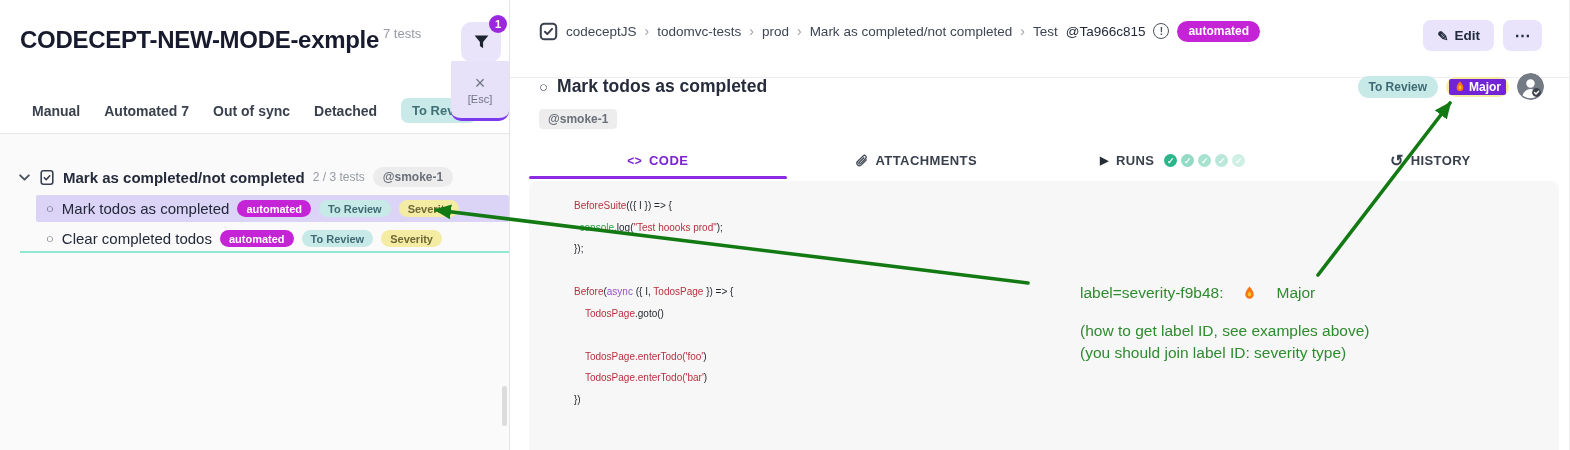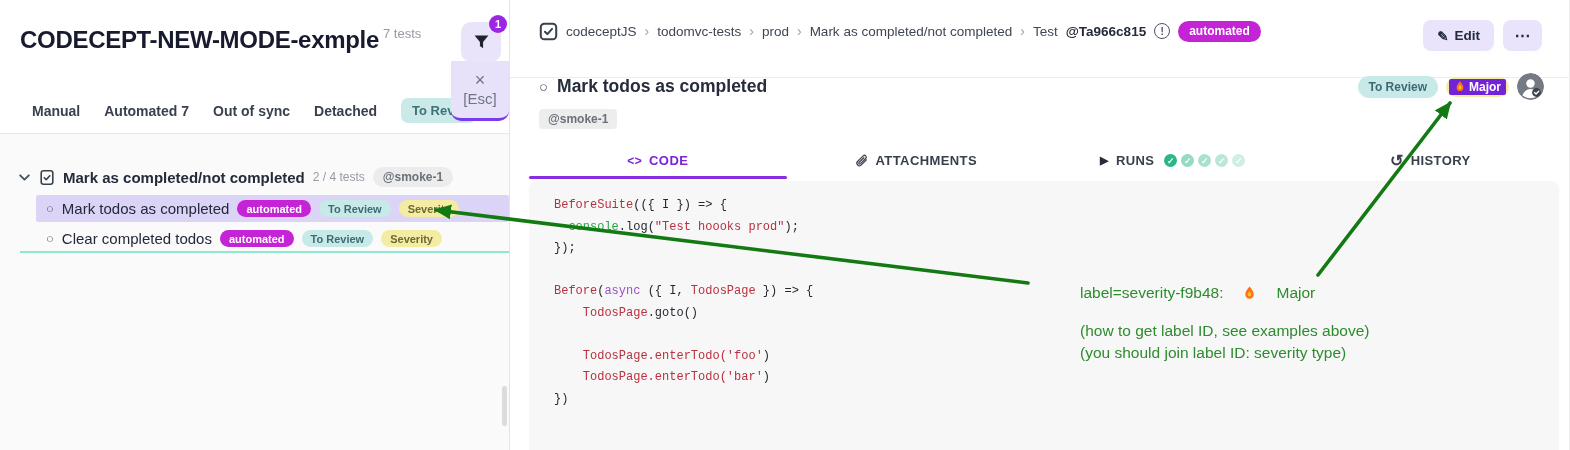--- a/index.html
+++ b/index.html
@@ -13,21 +13,21 @@
   .lp-title { font-size:24px; font-weight:800; color:#171b2d; letter-spacing:-0.3px; }
   .lp-count { font-size:13px; color:#959aa3; font-weight:400; }
   .filter-btn { position:absolute; left:461px; top:22px; width:40px; height:40px; background:#eae4fb;
     border-radius:10px; display:flex; align-items:center; justify-content:center; cursor:pointer; z-index:6; }
   .filter-badge { position:absolute; right:-6px; top:-7px; width:18px; height:18px; border-radius:50%;
     background:#9c27e0; color:#fff; font-size:11px; font-weight:700; display:flex; align-items:center; justify-content:center; }
   .filter-popup { position:absolute; left:451px; top:61px; width:58px; height:60px; background:#e7e1fa;
     border-radius:0 0 10px 10px; border-bottom:3px solid #7c3aed; z-index:5;
     display:flex; flex-direction:column; align-items:center; justify-content:center; gap:2px; }
   .popup-close { font-size:18px; color:#6f7480; line-height:16px; cursor:pointer; }
-  .popup-esc { font-size:15px; color:#6f7480; }
+  .popup-esc { font-size:11px; color:#6f7480; }
   .lp-tabs { position:absolute; left:32px; top:98px; display:flex; gap:24px; align-items:center; }
   .lp-tab { font-size:14px; font-weight:700; color:#3a414e; cursor:pointer; white-space:nowrap; }
   .lp-tab-chip { background:#c9eae8; color:#417076; padding:5px 11px; border-radius:7px; font-size:13px; }
   .lp-divider { position:absolute; left:0; top:133px; width:100%; height:1px; background:#e8e8e8; }
   .lp-list { position:absolute; left:0; top:134px; width:100%; bottom:0; background:#fafafa; }
 
   .suite-row { position:absolute; left:18px; top:164px; right:6px; height:26px; display:flex;
     align-items:center; gap:8px; cursor:pointer; }
   .suite-title { font-size:15px; font-weight:600; color:#252b3b; white-space:nowrap; }
   .suite-progress { font-size:12px; color:#959aa3; }
@@ -45,21 +45,21 @@
   .mint-line { position:absolute; left:20px; right:0; top:251px; height:2px; background:#8fe9d1; }
   .lp-scrollbar { position:absolute; right:2px; top:386px; width:5px; height:40px; background:#dcdcdc; border-radius:3px; cursor:pointer; }
 
   
   #right-panel { position:absolute; left:509px; top:0; right:0; height:450px; background:#fff;
     border-left:1px solid #e4e4e4; border-right:1px solid #ededed; }
   .topbar { position:absolute; left:0; top:0; right:0; height:78px; border-bottom:1px solid #ededed; }
   .breadcrumb { position:absolute; left:29px; top:0; height:62px; display:flex; align-items:center; gap:8px; }
   .bc-item { font-size:13.5px; color:#3e4553; cursor:pointer; white-space:nowrap; }
   .bc-sep { font-size:14px; color:#9ba1ab; }
-  .bc-id { font-size:13.5px; font-weight:700; color:#242a38; }
+  .bc-id { font-size:13.5px; font-weight:400; color:#242a38; }
   .alert-icon { width:16px; height:16px; border:1.6px solid #4a5260; border-radius:50%;
     display:inline-flex; align-items:center; justify-content:center; font-size:10px; font-weight:700; color:#4a5260; }
   .pill-automated { background:#c524d6; color:#fff; font-size:12px; font-weight:700; padding:3.5px 11px; border-radius:11px; }
   .btn { position:absolute; top:20px; height:31px; background:#e9e4fb; border-radius:8px; border:none;
     display:flex; align-items:center; justify-content:center; gap:6px; cursor:pointer;
     font-family:"Liberation Sans", sans-serif; font-size:13.5px; font-weight:600; color:#242b3d; }
   .btn-edit { right:75px; padding:0 14px; }
   .btn-more { right:27px; width:39px; font-size:16px; font-weight:700; }
 
   .title-row { position:absolute; left:29px; right:25px; top:73px; display:flex; align-items:center; justify-content:space-between; }
@@ -85,22 +85,22 @@
   .code-glyph { font-size:12px; font-weight:800; }
   .play-glyph { font-size:11px; color:#262c38; }
   .hist-glyph { font-size:16px; font-weight:700; }
   .run-checks { display:flex; gap:4px; margin-left:3px; }
   .run-check { width:13px; height:13px; border-radius:50%; background:#2bb68a; color:#fff; font-size:9px;
     display:flex; align-items:center; justify-content:center; }
   .rc1{opacity:1}.rc2{opacity:.5}.rc3{opacity:.4}.rc4{opacity:.32}.rc5{opacity:.22}
 
   .code-card { position:absolute; left:19px; right:10px; top:181px; bottom:0; background:#f7f7f8;
     border-radius:8px 8px 0 0; padding:14px 0 0 25px; overflow:hidden; }
-  .code-line { font-family:Liberation Mono, monospace; font-size:12px; line-height:21.5px;
-    white-space:pre; color:#24292e; }
+  .code-line { font-family:Liberation Sans, sans-serif; font-size:10px; line-height:21.5px;
+    white-space:pre; color:#24292e;margin-left:20px; }
   .c-plain { color:#24292e; } .c-red { color:#b9303e; } .c-green { color:#27a744; } .c-purple { color:#9b51c8; }
 
   
   .anno-line1 { position:absolute; left:1080px; top:284px; display:flex; align-items:center; gap:19px;
     font-size:15.5px; color:#2e8b2e; z-index:15; }
   .anno-para { position:absolute; left:1080px; top:320px; font-size:15.5px; line-height:21.5px; color:#2e8b2e; z-index:15; }
   #arrow-overlay { position:absolute; left:0; top:0; width:1570px; height:450px; pointer-events:none; z-index:20; }
 </style>
 </head>
 <body>
@@ -138,21 +138,21 @@
 
     <div class="suite-row">
       <svg width="13" height="13" viewBox="0 0 12 12">
         <polyline points="2,4 6,8 10,4" fill="none" stroke="#4b5563" stroke-width="1.8" stroke-linecap="round" stroke-linejoin="round"></polyline>
       </svg>
       <svg width="16" height="17" viewBox="0 0 16 16">
         <rect x="2.2" y="1.2" width="11.6" height="13.6" rx="2.2" fill="none" stroke="#3a414e" stroke-width="1.6"></rect>
         <polyline points="5.3,8.2 7.2,10.1 10.8,6.3" fill="none" stroke="#3a414e" stroke-width="1.6" stroke-linecap="round" stroke-linejoin="round"></polyline>
       </svg>
       <span class="suite-title">Mark as completed/not completed</span>
-      <span class="suite-progress">2 / 4 tests</span>
+      <span class="suite-progress">2 / 3 tests</span>
       <span class="tag-chip">@smoke-1</span>
     </div>
 
     <div class="test-row selected" style="top:195px;">
       <span class="row-circle">○</span>
       <span class="test-title">Mark todos as completed</span>
       <span class="badge b-automated">automated</span>
       <span class="badge b-review">To Review</span>
       <span class="badge b-severity">Severity</span>
     </div>

